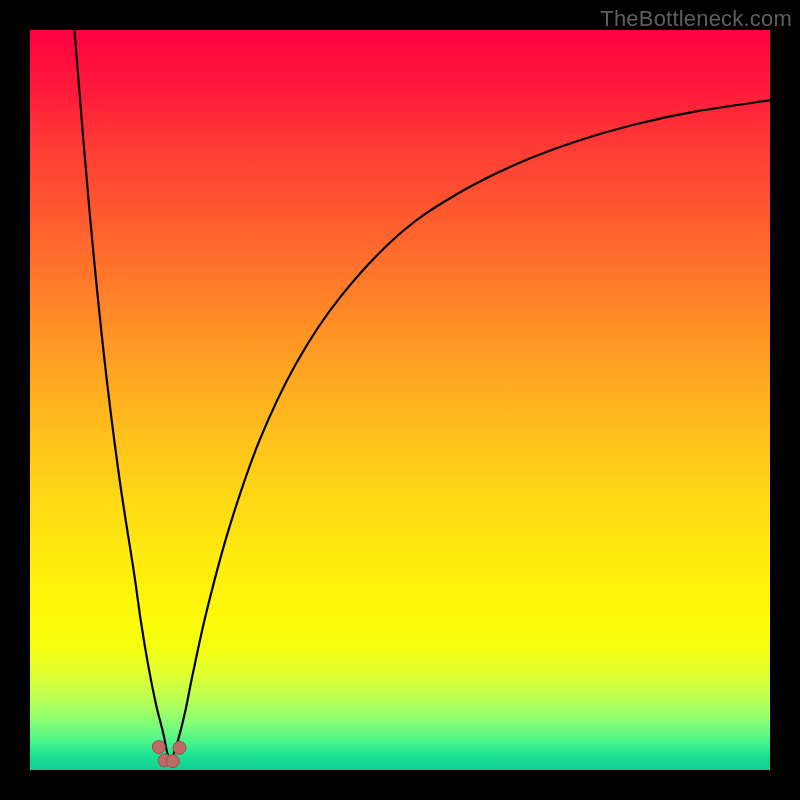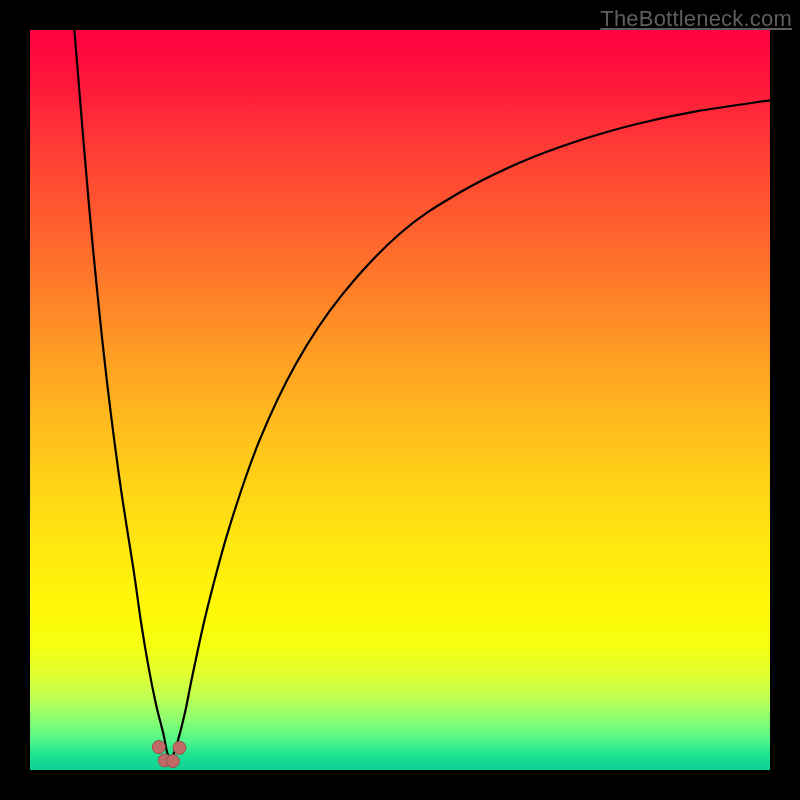--- a/index.html
+++ b/index.html
@@ -61,21 +61,20 @@
     height: 100%;
   }
   .watermark {
     position: absolute;
     top: 6px;
     right: 8px;
     color: #5e5e5e;
     font-size: 22px;
     letter-spacing: 0.2px;
     font-weight: 400;
-    text-decoration: underline;
   }
 </style>
 </head>
 <body>
 
 <div class="frame">
   <div class="plot-area">
     <div class="gradient-bg"></div>
     <svg class="curve-svg" viewBox="0 0 740 740" preserveAspectRatio="none">
       <path id="left-path" fill="none" stroke="#000" stroke-width="2.2" stroke-linecap="round" d="M 44.4 0 C 47.064 31.968000000000004, 53.872 118.99200000000003, 59.2 177.60000000000002 C 64.528 236.20800000000003, 68.672 277.64799999999997, 74 325.59999999999997 C 79.328 373.55199999999996, 83.472 405.37199999999996, 88.8 444 C 94.128 482.62800000000004, 99.60400000000001 513.5600000000001, 103.60000000000001 540.2 C 107.596 566.84, 108.336 574.684, 111 592 C 113.664 609.316, 115.736 621.7479999999999, 118.4 636.4 C 121.06400000000001 651.052, 123.13600000000001 661.4119999999999, 125.80000000000001 673.4 C 128.464 685.388, 131.202 694.342, 133.2 703 C 135.19799999999998 711.658, 135.568 716.172, 136.9 721.5 C 138.232 726.828, 139.934 730.602, 140.6 732.6"></path>

